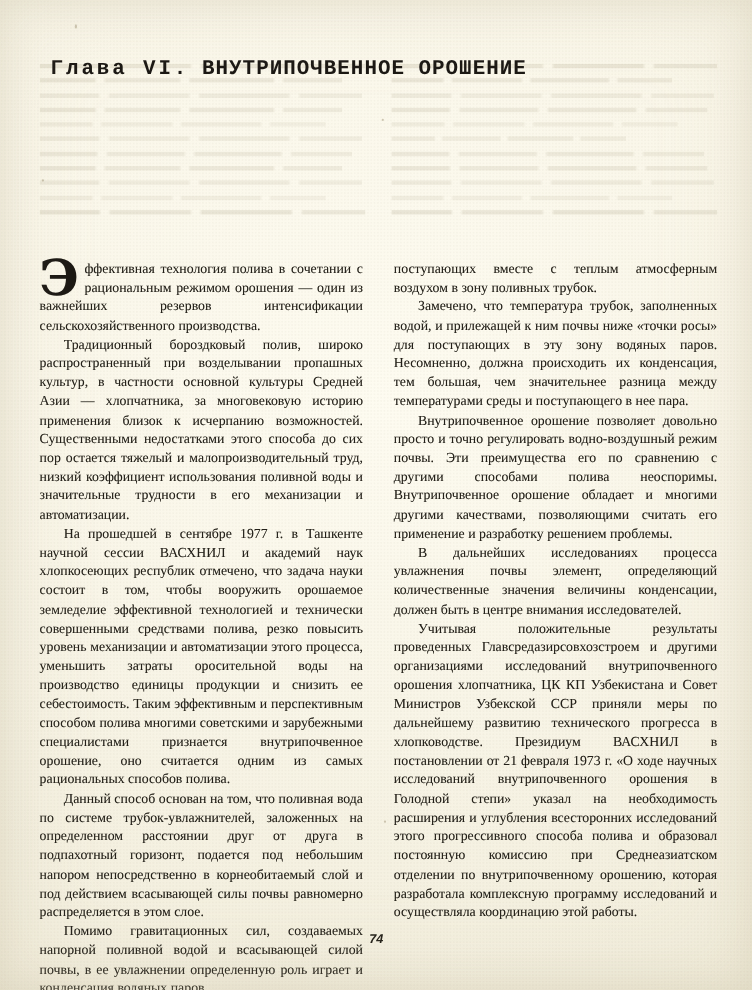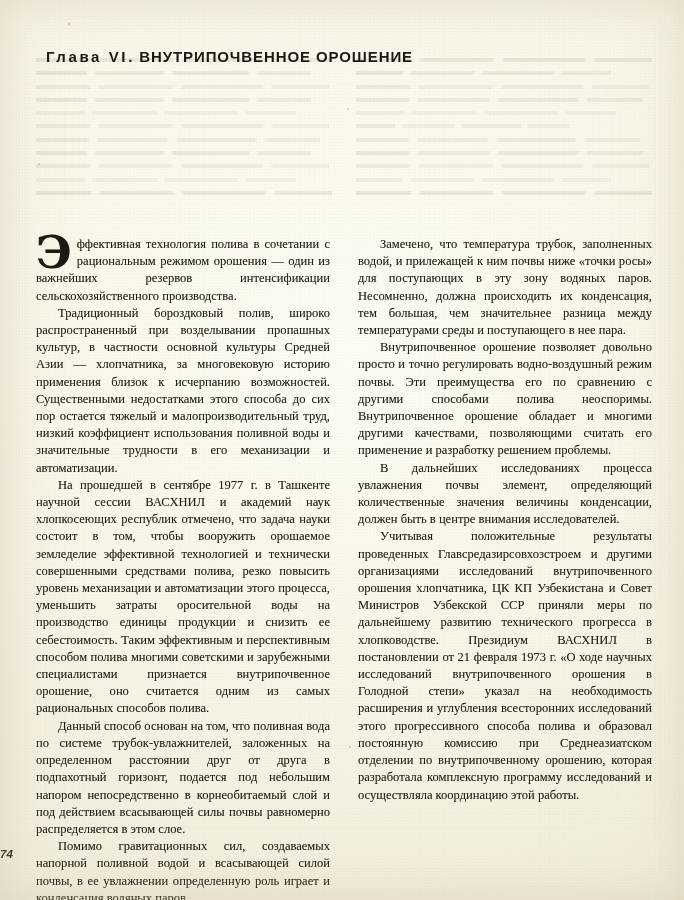--- a/index.html
+++ b/index.html
@@ -88,23 +88,23 @@
     background: rgba(150,138,108,.45);
     border-radius: 50%;
     pointer-events: none;
   }
 
   
   .chapter-head {
     position: absolute;
     left: 46px;
     top: 38px;
-    font-family: Liberation Sans, sans-serif;
+    font-family: Liberation Mono, monospace;
     font-weight: bold;
-    font-size: 15px;
+    font-size: 19px;
     color: #1a1713;
     white-space: nowrap;
     letter-spacing: .2px;
   }
   .chapter-head .chap-word {
     letter-spacing: 2.6px;
   }
   .chapter-head .chap-title {
     letter-spacing: .9px;
   }
@@ -151,21 +151,21 @@
 
   
   .col { text-shadow: 0 0 .35px rgba(40,35,25,.30); }
 
   
   .folio {
     position: absolute;
     left: 0;
     right: 0;
     top: 848px;
-    text-align: left;
+    text-align: center;
     font-family: "Liberation Sans", "DejaVu Sans", sans-serif;
     font-weight: bold;
     font-size: 11.5px;
     color: #232019;
     font-style: italic;
   }
 </style>
 </head>
 <body>
 
@@ -215,20 +215,21 @@
 
   <div class="col">
     <p class="dropcap-para"><span class="dropcap">Э</span><span>ффективная технология полива в сочетании с рациональным режимом орошения — один из важнейших резервов интенсификации сельскохозяйственного производства.</span></p>
     <p>Традиционный бороздковый полив, широко распространенный при возделывании пропашных культур, в частности основной культуры Средней Азии — хлопчатника, за многовековую историю применения близок к исчерпанию возможностей. Существенными недостатками этого способа до сих пор остается тяжелый и малопроизводительный труд, низкий коэффициент использования поливной воды и значительные трудности в его механизации и автоматизации.</p>
     <p>На прошедшей в сентябре 1977 г. в Ташкенте научной сессии ВАСХНИЛ и академий наук хлопкосеющих республик отмечено, что задача науки состоит в том, чтобы вооружить орошаемое земледелие эффективной технологией и технически совершенными средствами полива, резко повысить уровень механизации и автоматизации этого процесса, уменьшить затраты оросительной воды на производство единицы продукции и снизить ее себестоимость. Таким эффективным и перспективным способом полива многими советскими и зарубежными специалистами признается внутрипочвенное орошение, оно считается одним из самых рациональных способов полива.</p>
     <p>Данный способ основан на том, что поливная вода по системе трубок-увлажнителей, заложенных на определенном расстоянии друг от друга в подпахотный горизонт, подается под небольшим напором непосредственно в корнеобитаемый слой и под действием всасывающей силы почвы равномерно распределяется в этом слое.</p>
     <p>Помимо гравитационных сил, создаваемых напорной поливной водой и всасывающей силой почвы, в ее увлажнении определенную роль играет и конденсация водяных паров,</p>
   </div>
 
   <div class="col">
+    <p class="no-indent">поступающих вместе с теплым атмосферным воздухом в зону поливных трубок.</p>
     <p>Замечено, что температура трубок, заполненных водой, и прилежащей к ним почвы ниже «точки росы» для поступающих в эту зону водяных паров. Несомненно, должна происходить их конденсация, тем большая, чем значительнее разница между температурами среды и поступающего в нее пара.</p>
     <p>Внутрипочвенное орошение позволяет довольно просто и точно регулировать водно-воздушный режим почвы. Эти преимущества его по сравнению с другими способами полива неоспоримы. Внутрипочвенное орошение обладает и многими другими качествами, позволяющими считать его применение и разработку решением проблемы.</p>
     <p>В дальнейших исследованиях процесса увлажнения почвы элемент, определяющий количественные значения величины конденсации, должен быть в центре внимания исследователей.</p>
     <p>Учитывая положительные результаты проведенных Главсредазирсовхозстроем и другими организациями исследований внутрипочвенного орошения хлопчатника, ЦК КП Узбекистана и Совет Министров Узбекской ССР приняли меры по дальнейшему развитию технического прогресса в хлопководстве. Президиум ВАСХНИЛ в постановлении от 21 февраля 1973 г. «О ходе научных исследований внутрипочвенного орошения в Голодной степи» указал на необходимость расширения и углубления всесторонних исследований этого прогрессивного способа полива и образовал постоянную комиссию при Среднеазиатском отделении по внутрипочвенному орошению, которая разработала комплексную программу исследований и осуществляла координацию этой работы.</p>
   </div>
 
 </div>
 
 <div class="folio">74</div>
 

